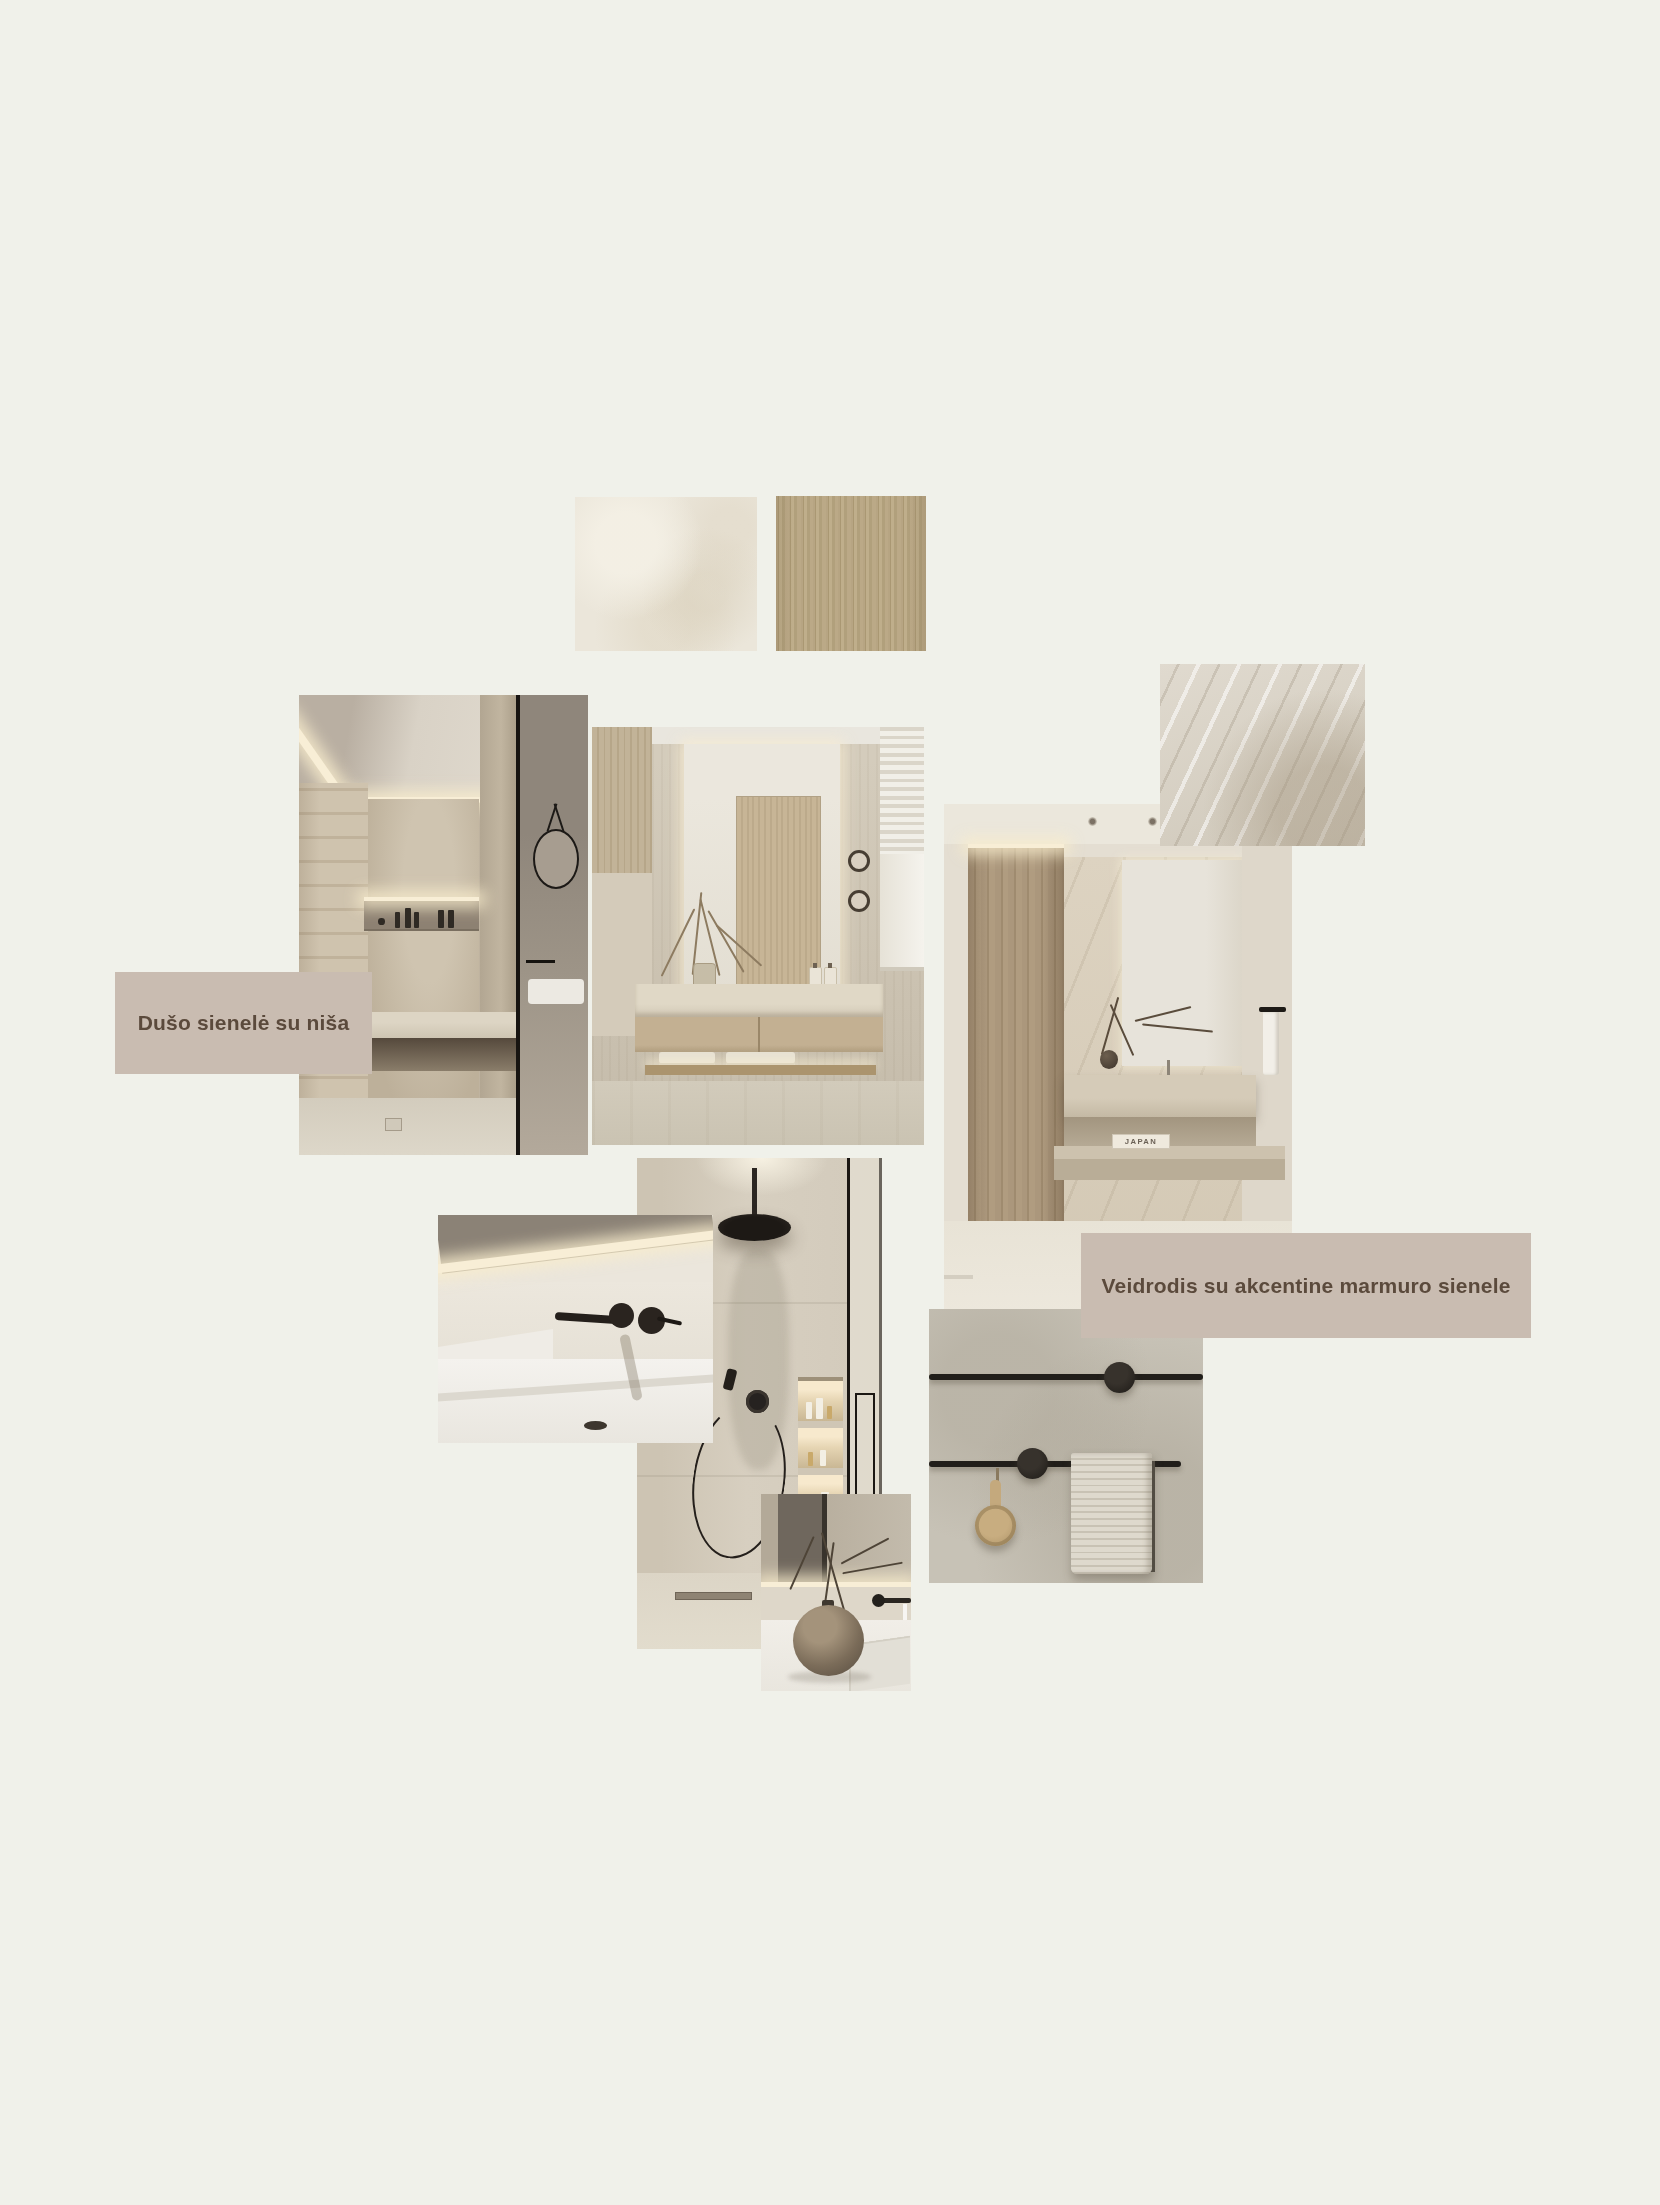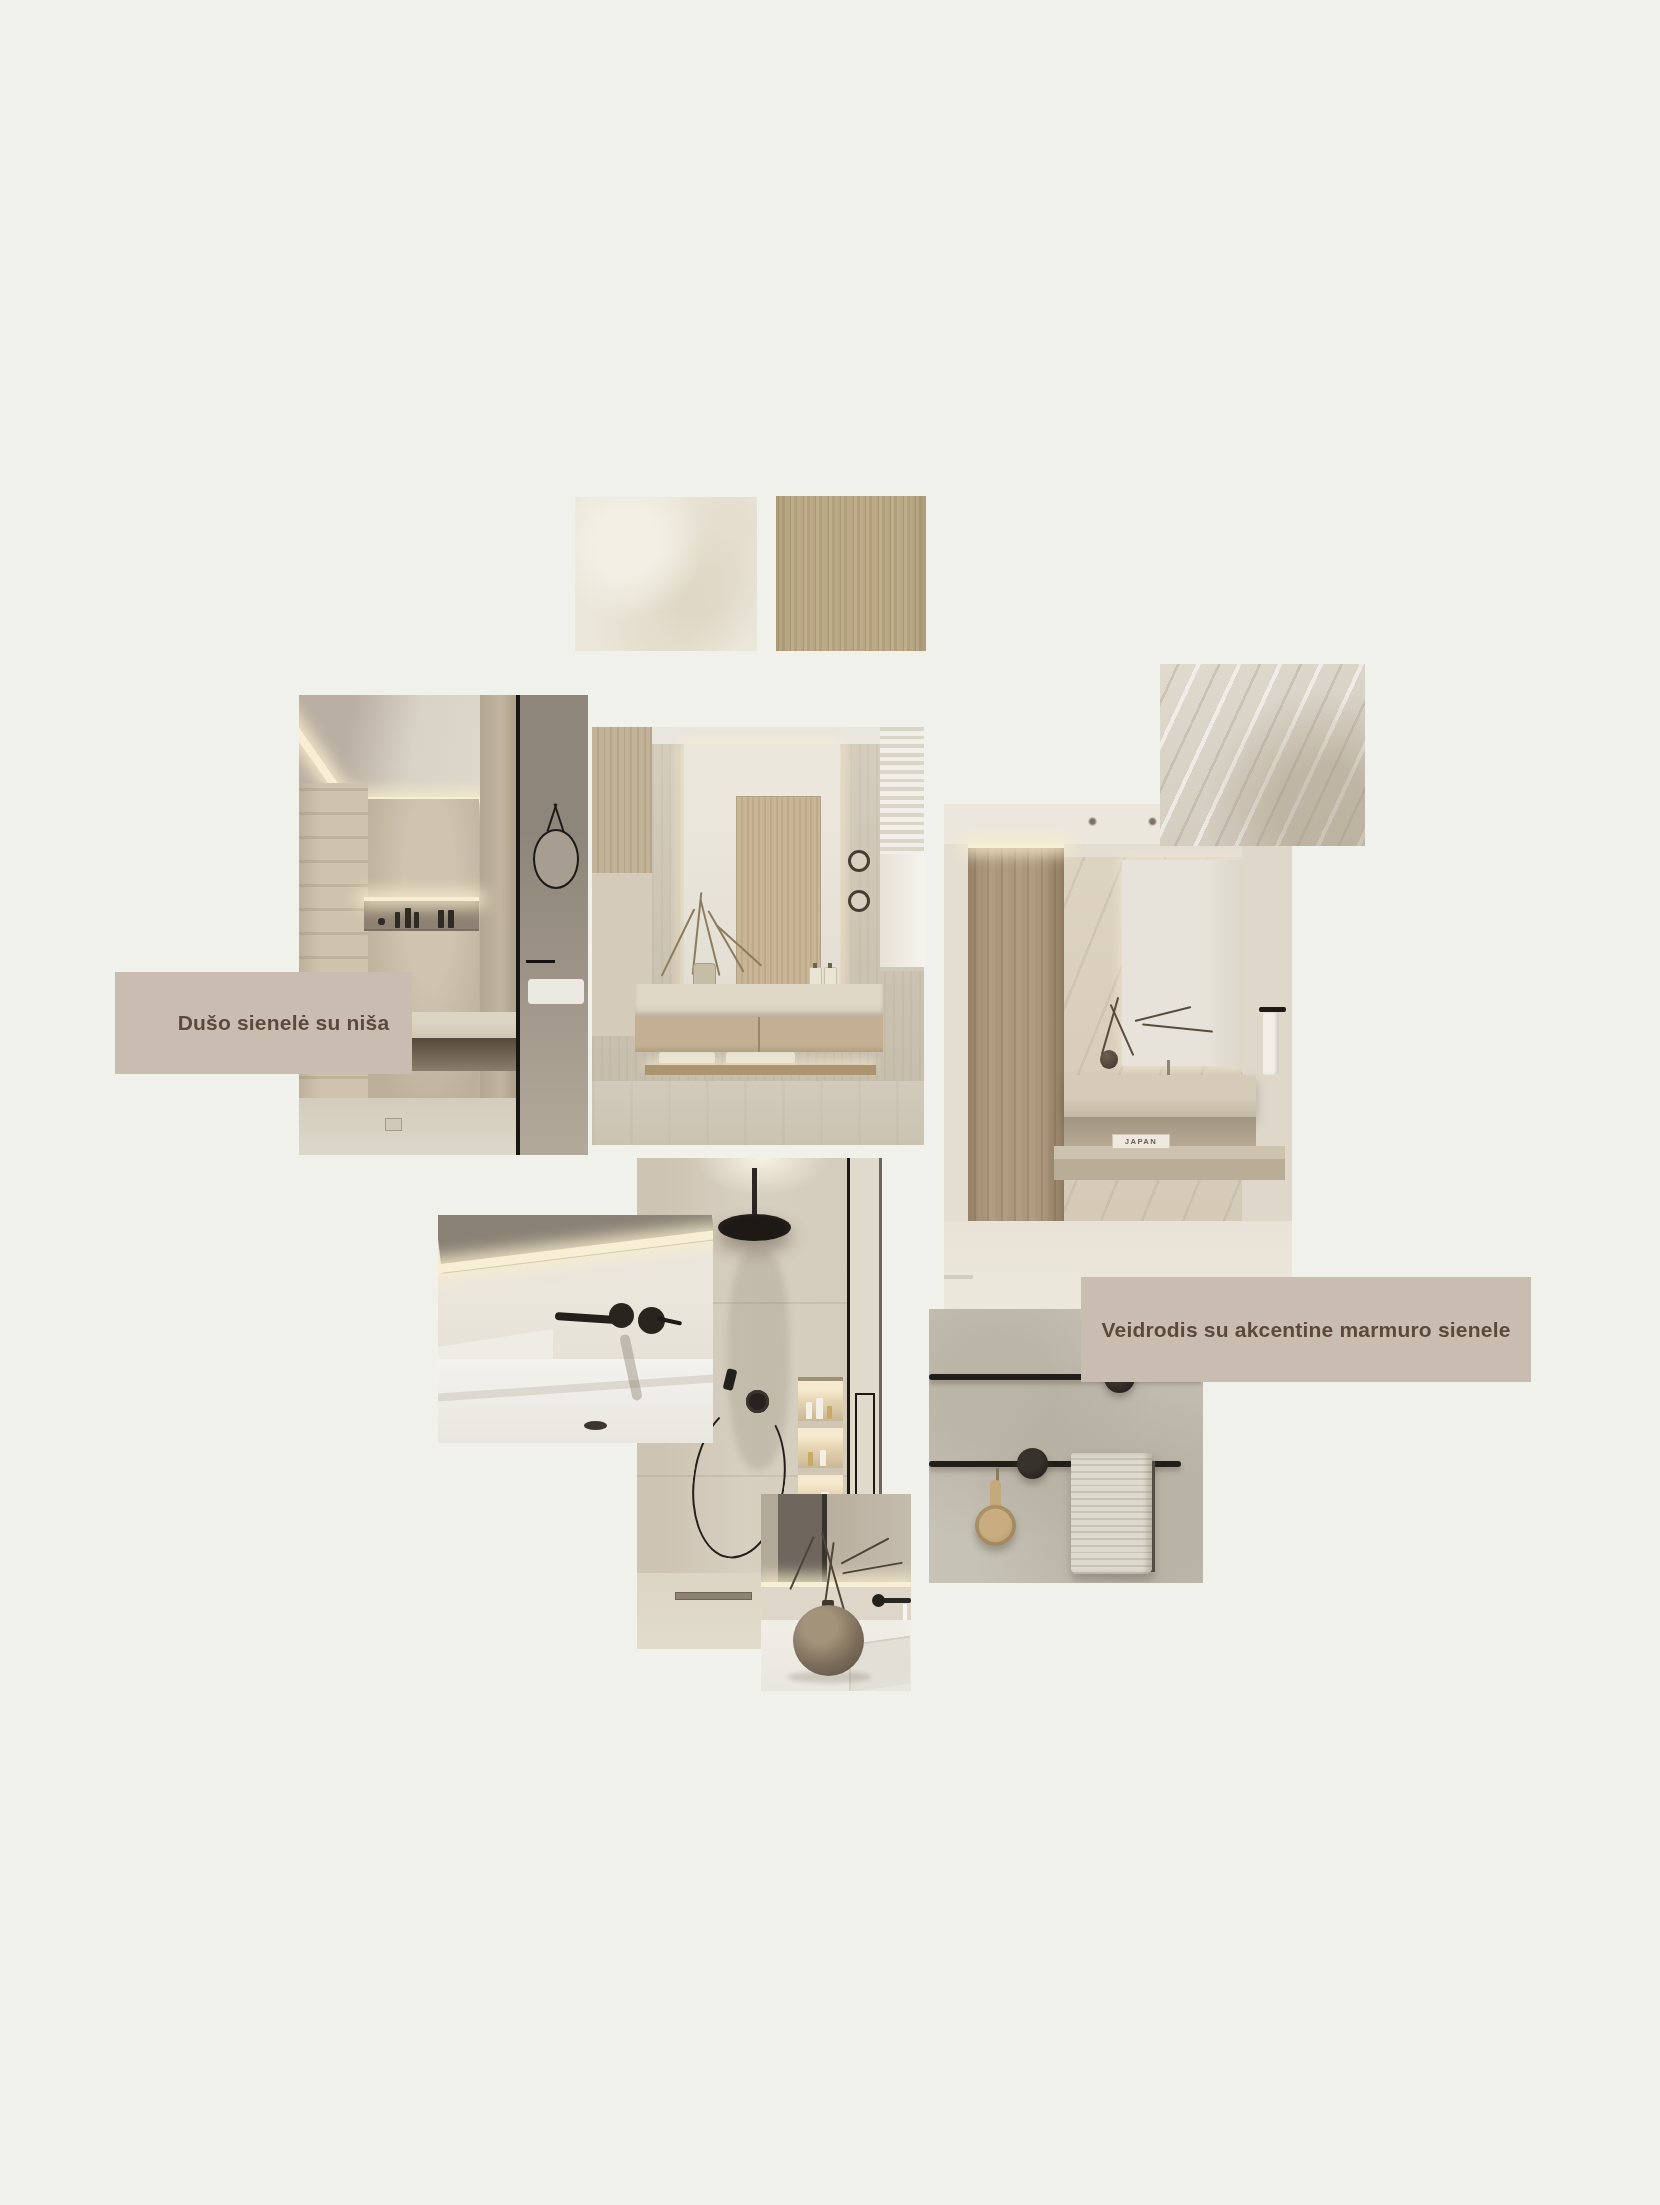--- a/index.html
+++ b/index.html
@@ -378,21 +378,21 @@
     <div class="abs tp-disc" style="left:175px;top:53px;"></div>
     <div class="abs tp-rail" style="left:0;top:152px;width:252px;"></div>
     <div class="abs tp-disc" style="left:88px;top:139px;"></div>
     <div class="abs tp-rope"></div>
     <div class="abs tp-handle"></div>
     <div class="abs tp-brushhead"></div>
     <div class="abs tp-bracket"></div>
     <div class="abs tp-towel"></div>
   </div>
 
-  <div class="label" style="left:115px;top:972px;width:257px;height:102px;padding-left:40px;">
+  <div class="label" style="left:115px;top:972px;width:257px;height:102px;">
     <span>Dušo sienelė su niša</span>
   </div>
-  <div class="label" style="left:1081px;top:1233px;width:450px;height:105px;margin-top:44px;">
+  <div class="label" style="left:1081px;top:1233px;width:450px;height:105px;">
     <span>Veidrodis su akcentine marmuro sienele</span>
   </div>
 
 </div>
 
 
 </body></html>

